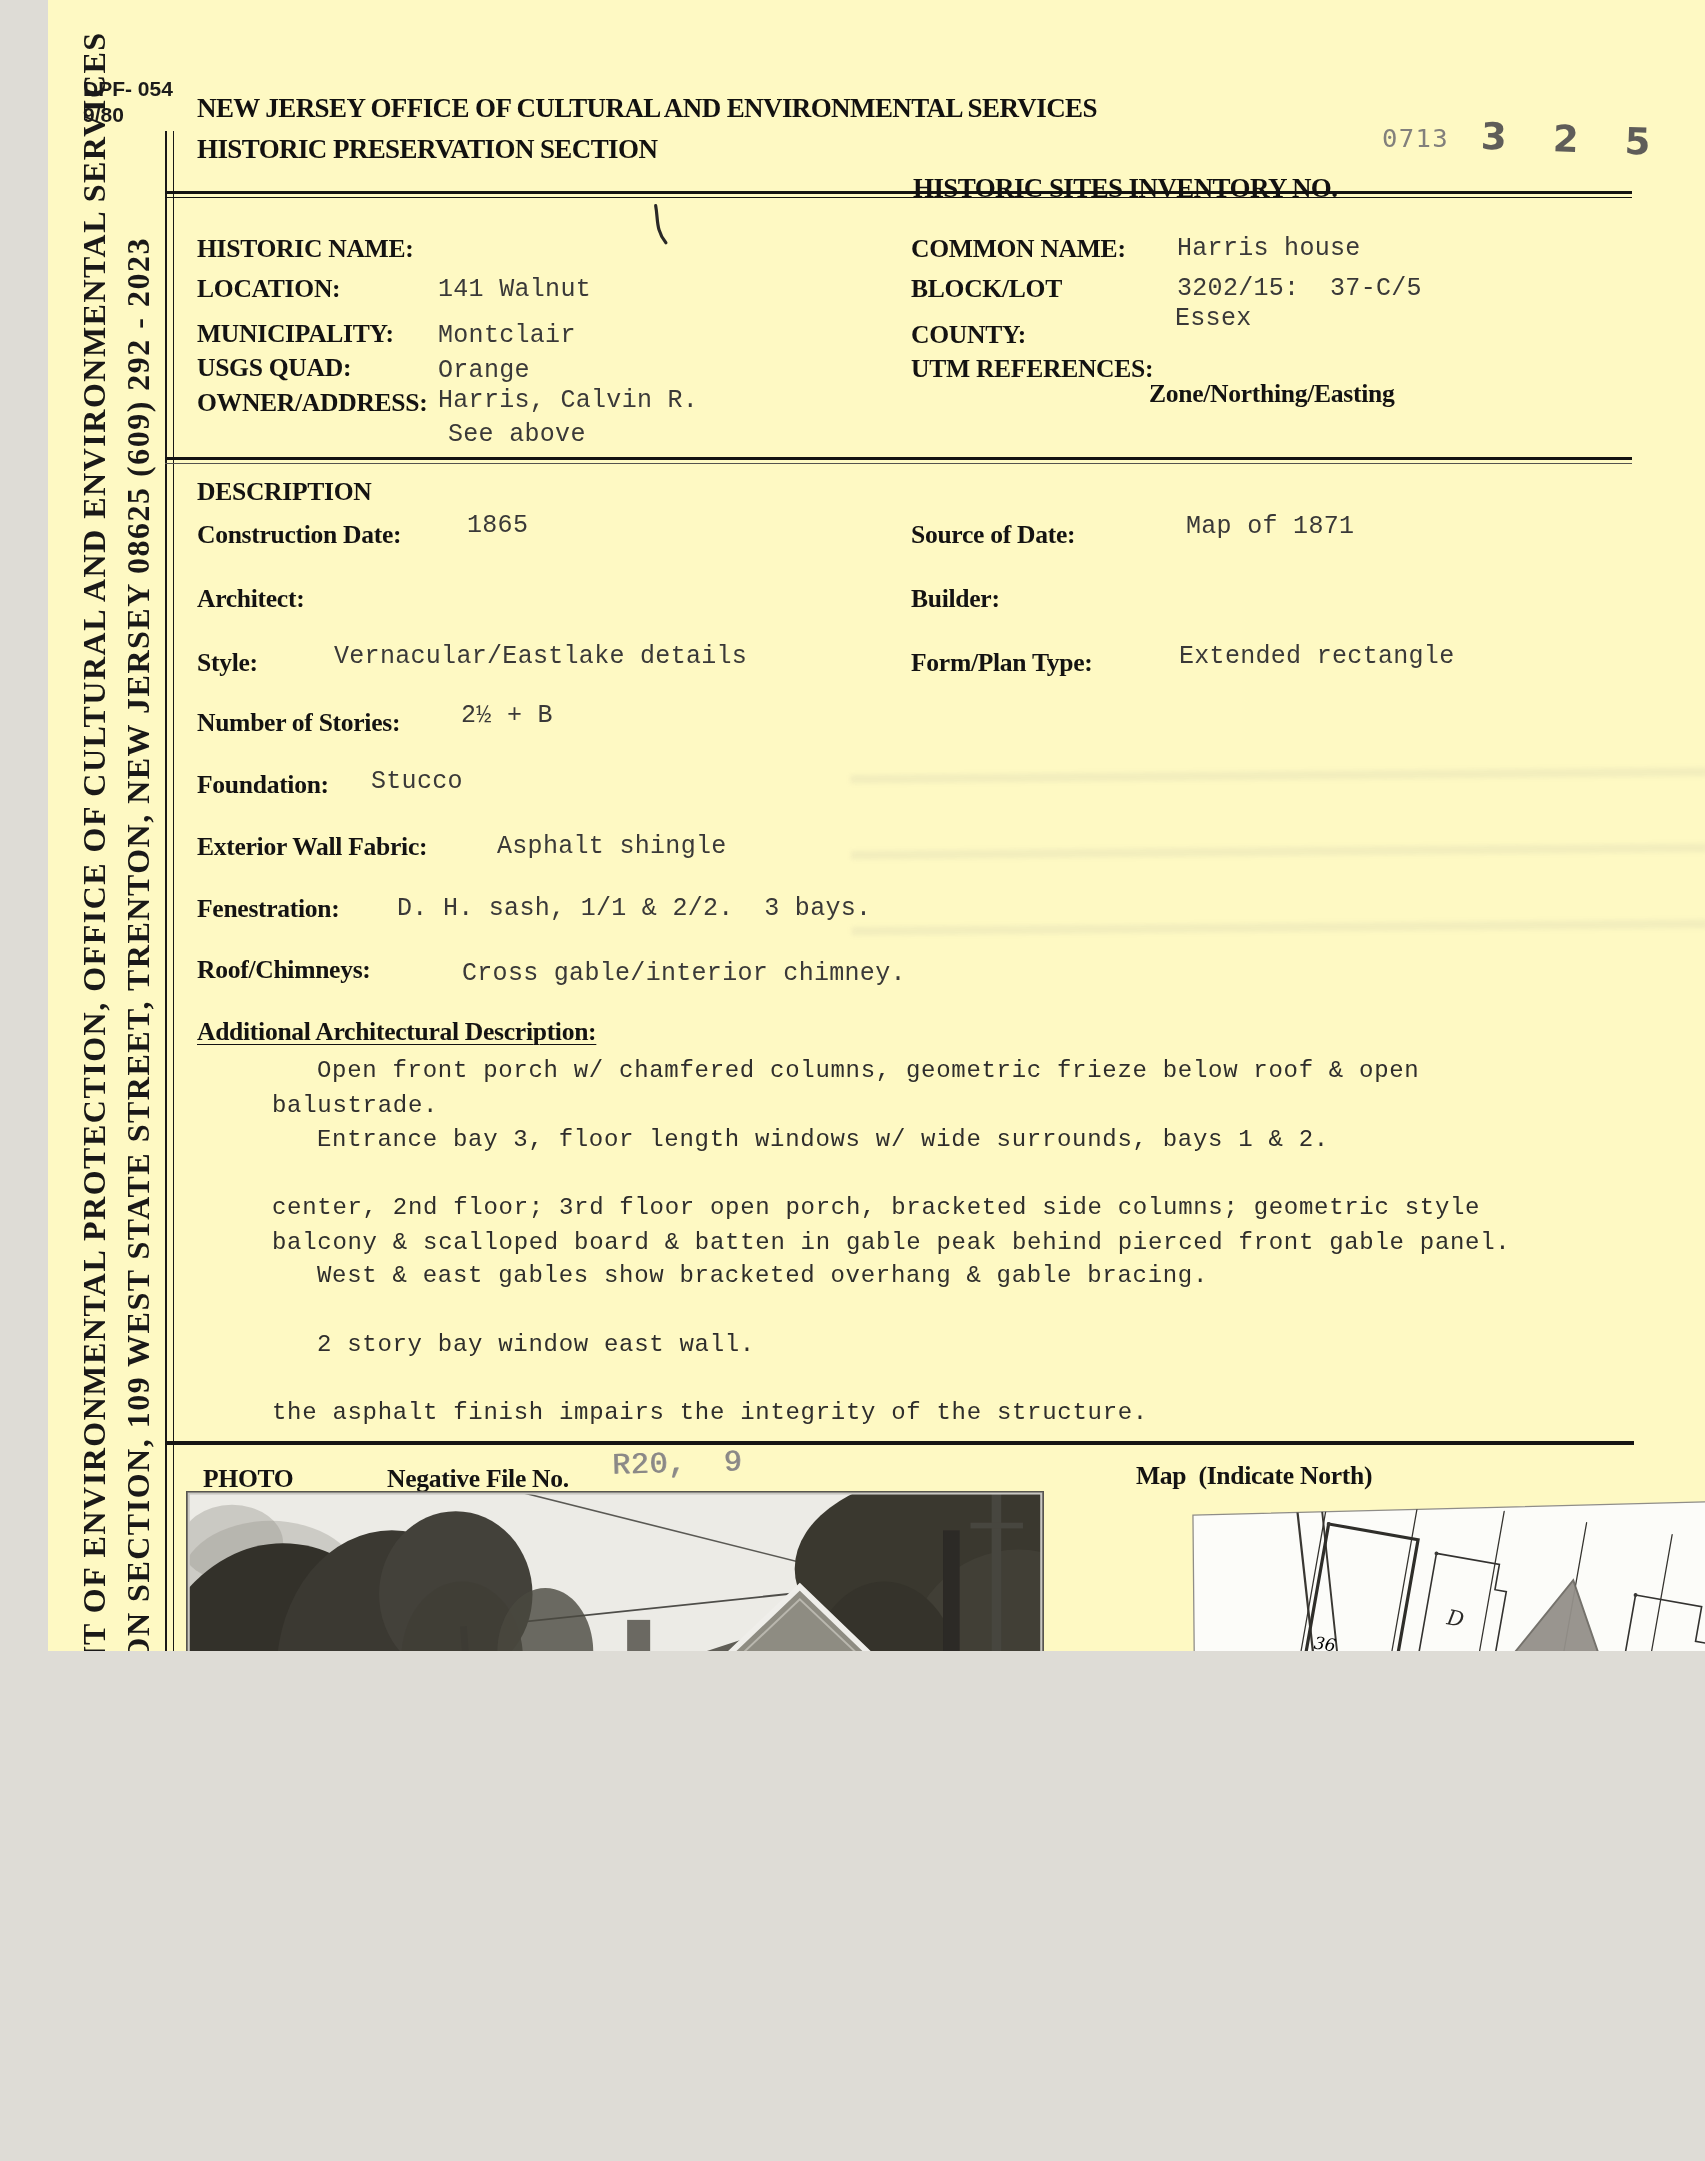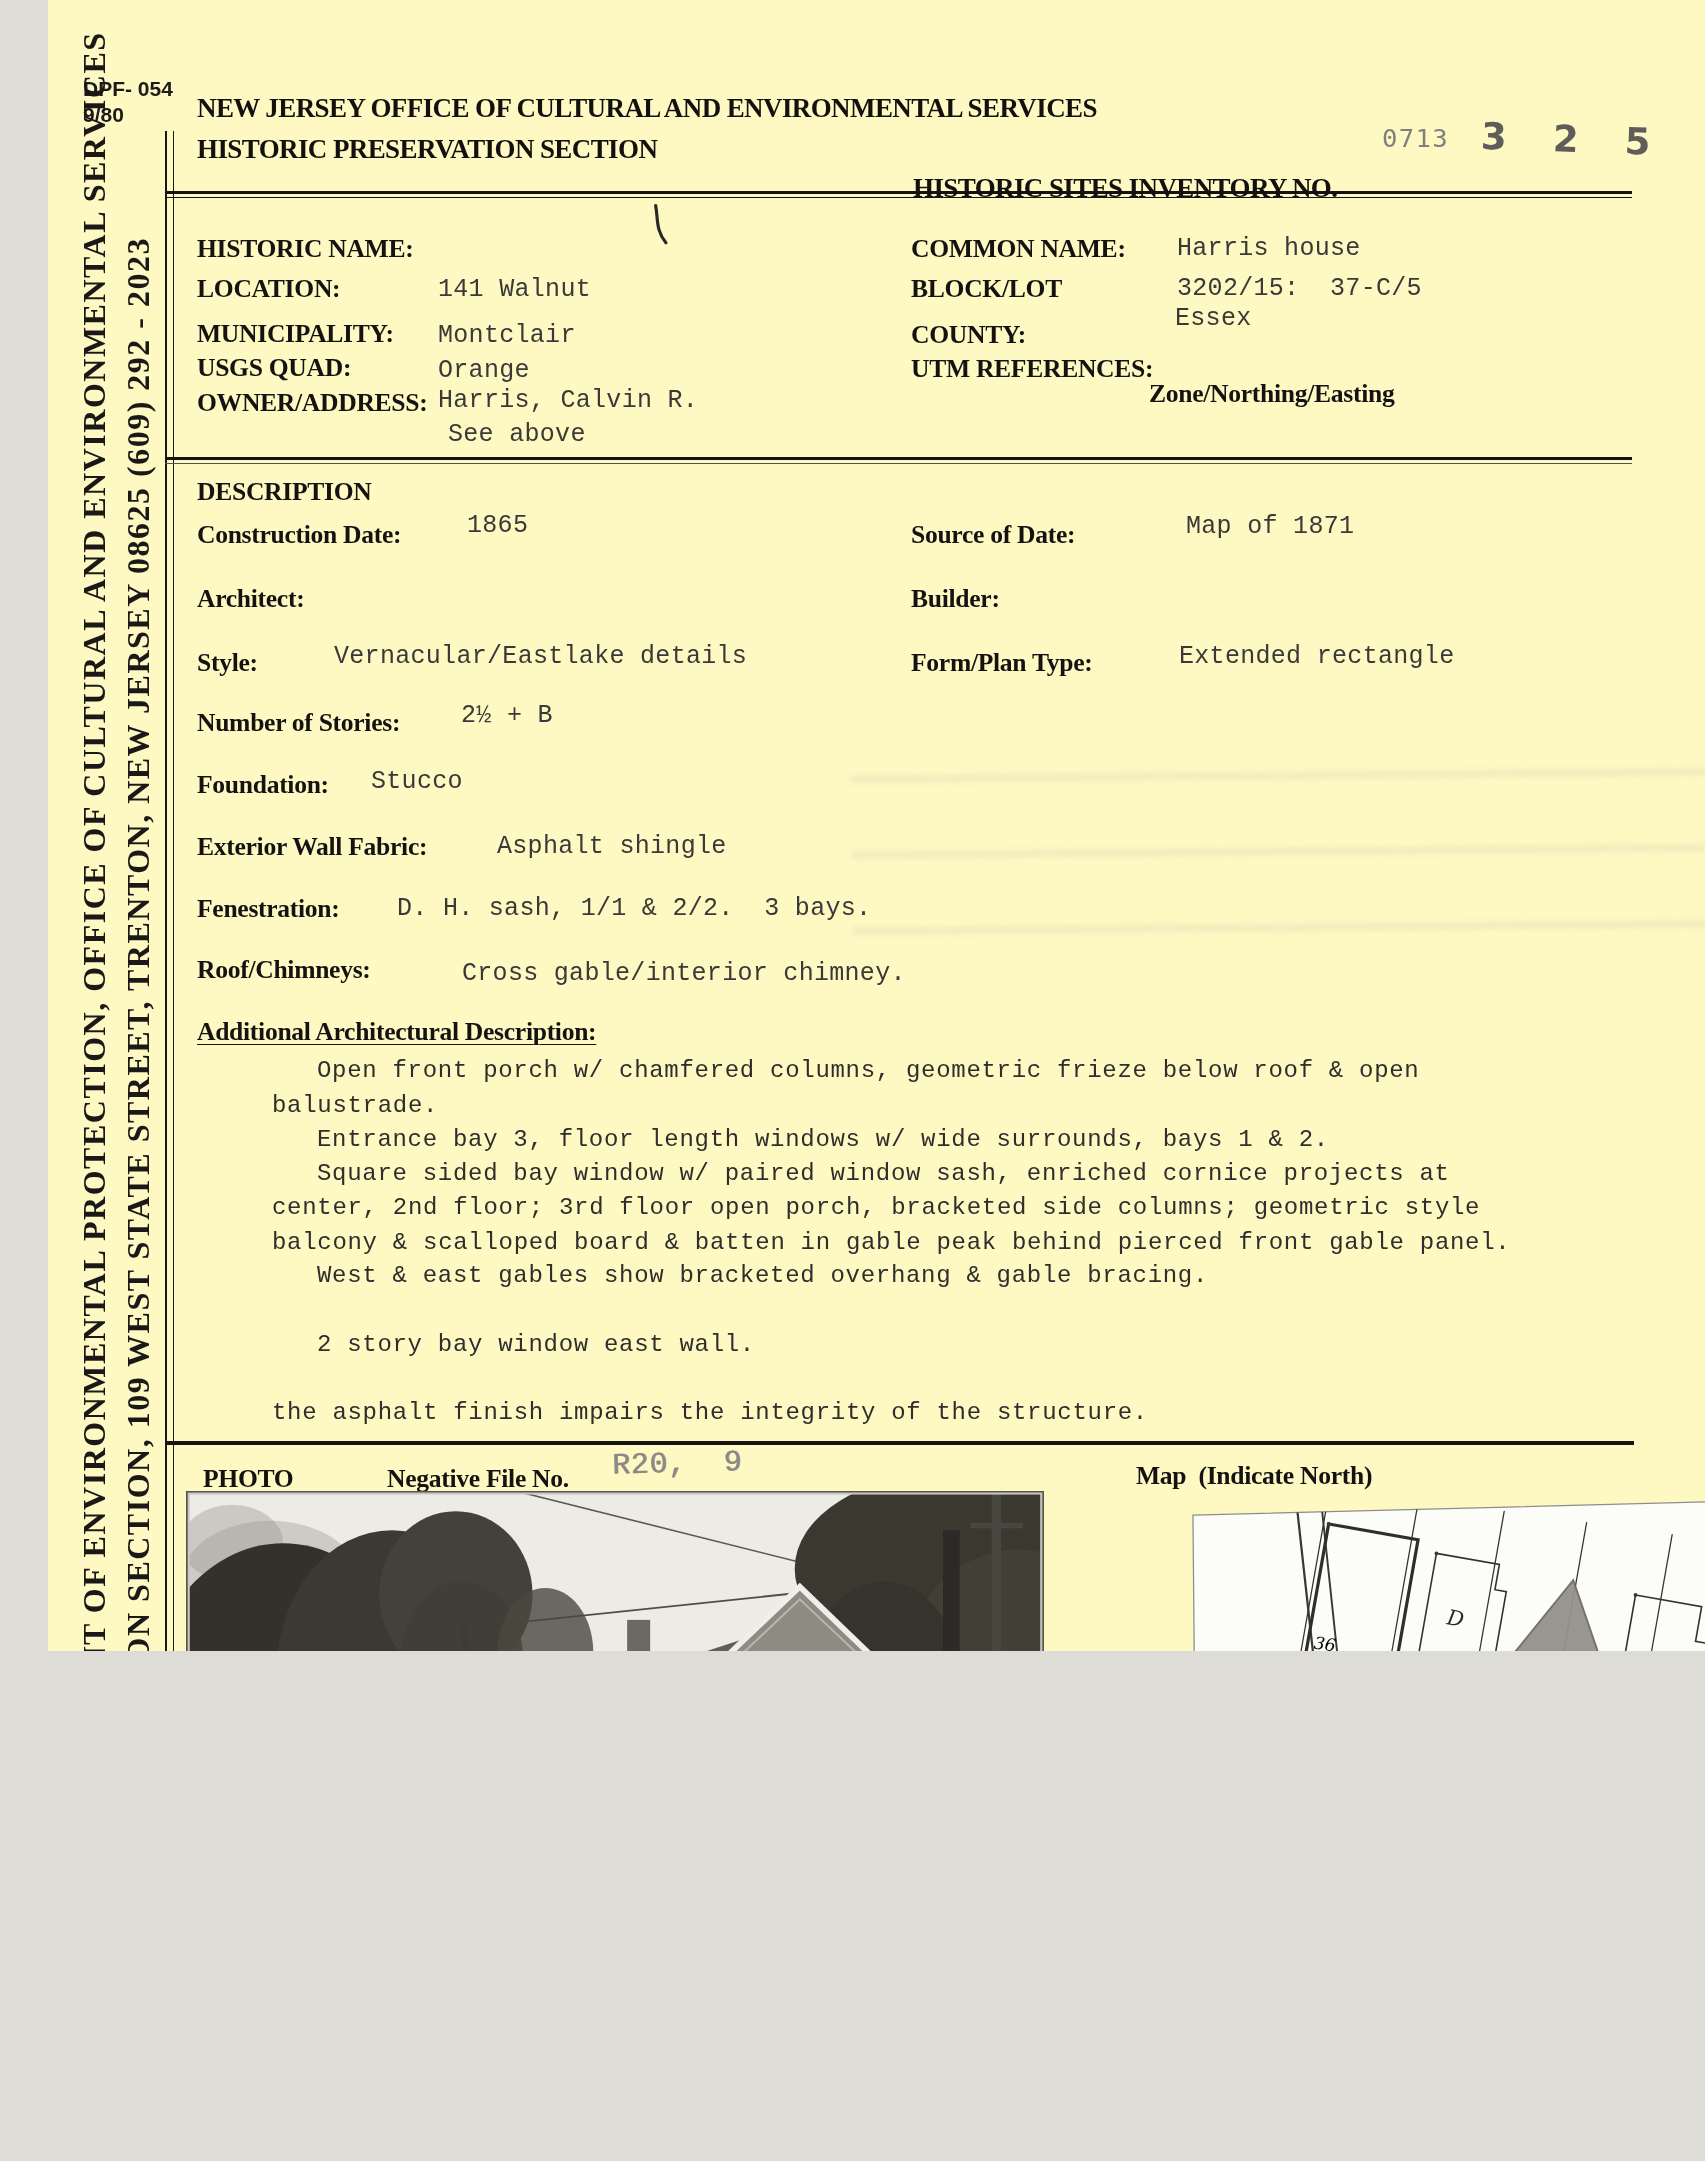--- a/index.html
+++ b/index.html
@@ -110,21 +110,20 @@
   <div class="lab" style="left:149px;top:894px;">Fenestration:</div>
   <div class="val" style="left:349px;top:894px;">D. H. sash, 1/1 &amp; 2/2.  3 bays.</div>
 
   <div class="lab" style="left:149px;top:955px;">Roof/Chimneys:</div>
   <div class="val" style="left:414px;top:959px;">Cross gable/interior chimney.</div>
 
   <div class="lab" style="left:149px;top:1017px;text-decoration:underline;text-decoration-thickness:1.3px;text-underline-offset:3.8px;">Additional Architectural Description:</div>
   <div class="pline" style="left:269px;top:1057px;">Open front porch w/ chamfered columns, geometric frieze below roof &amp; open</div>
   <div class="pline" style="left:224px;top:1092px;">balustrade.</div>
   <div class="pline" style="left:269px;top:1126px;">Entrance bay 3, floor length windows w/ wide surrounds, bays 1 &amp; 2.</div>
-  <div class="pline" style="left:269px;top:1160px;">Square sided bay window w/ paired window sash, enriched cornice projects at</div>
   <div class="pline" style="left:224px;top:1194px;">center, 2nd floor; 3rd floor open porch, bracketed side columns; geometric style</div>
   <div class="pline" style="left:224px;top:1229px;">balcony &amp; scalloped board &amp; batten in gable peak behind pierced front gable panel.</div>
   <div class="pline" style="left:269px;top:1262px;">West &amp; east gables show bracketed overhang &amp; gable bracing.</div>
   <div class="pline" style="left:269px;top:1331px;">2 story bay window east wall.</div>
   <div class="pline" style="left:224px;top:1399px;">the asphalt finish impairs the integrity of the structure.</div>
 
   <div class="lab" style="left:155px;top:1464px;">PHOTO</div>
   <div class="lab" style="left:339px;top:1464px;">Negative File No.</div>
   <div class="negno" style="left:564px;top:1447px;">R20,  9</div>
   <div class="lab" style="left:1088px;top:1461px;">Map  (Indicate North)</div>

